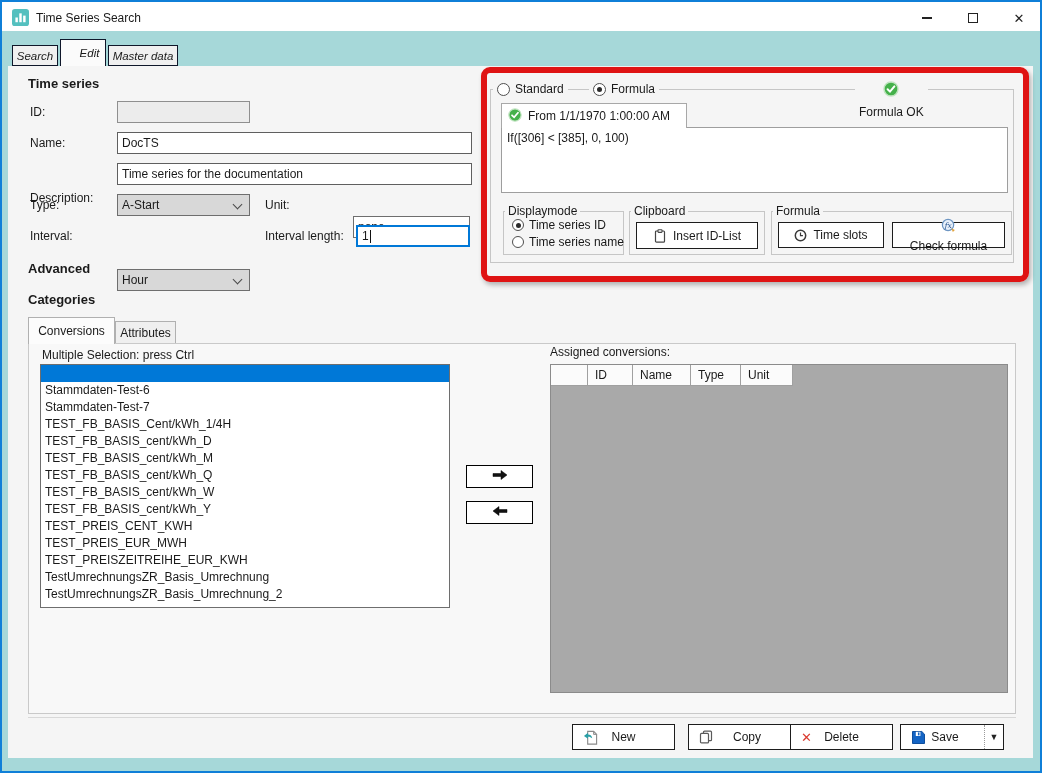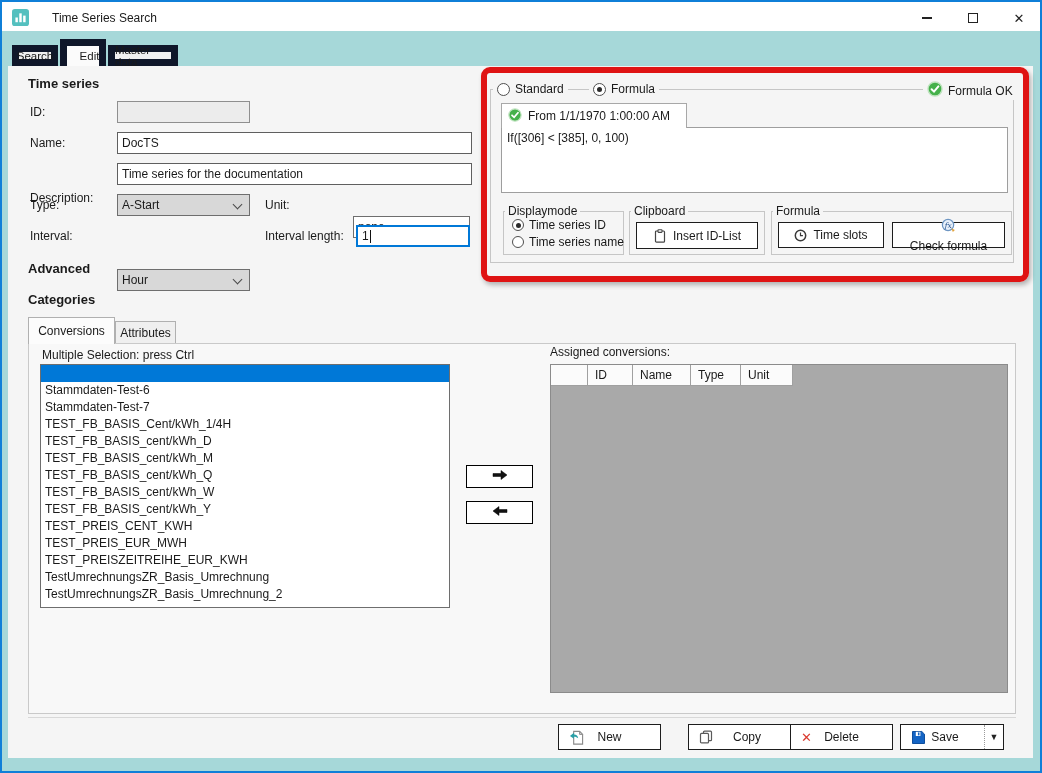--- a/index.html
+++ b/index.html
@@ -5,28 +5,28 @@
   * { box-sizing: border-box; margin:0; padding:0; }
   html,body { width:1042px; height:773px; }
   body { font-family:"Liberation Sans","DejaVu Sans",sans-serif; font-size:12px; color:#1a1a1a; }
   .window { position:relative; width:1042px; height:773px; background:#a6d8d9;
             box-shadow: inset 0 0 0 2px #0f7fd8; overflow:hidden; }
   .abs { position:absolute; }
 
   
   .titlebar { left:2px; top:2px; width:1038px; height:29px; background:#fff; }
   .app-icon { left:10px; top:7px; width:17px; height:17px; }
-  .win-title { left:34px; top:9px;margin-left:16px; }
+  .win-title { left:34px; top:9px; }
   .win-btn { top:2px; width:46px; height:28px; display:flex; align-items:center; justify-content:center; cursor:default; }
   .min-bar { display:block; width:10px; height:1.5px; background:#222; }
   .max-box { display:block; width:10px; height:10px; border:1.4px solid #222; }
   .close-x { font-size:13px; color:#222; }
 
   
-  .tab { border:7px solid #0f172a; display:flex; align-items:center; justify-content:center; font-size:11.5px; }
+  .tab { border:1px solid #0f172a; display:flex; align-items:center; justify-content:center; font-size:11.5px;font-style:italic; }
   .tab.inactive { background:#f0f0f0; height:21px; top:45px; }
   .tab.active { background:#fbfbfb; height:27px; top:39px; border-bottom:none; z-index:3;padding-left:13px; }
 
   .main-panel { left:8px; top:66px; width:1025px; height:692px; background:#f5f5f5; }
 
   .h1 { font-weight:bold; font-size:13px; }
   .lbl { font-size:12px; }
 
   .inp { background:#fff; border:1px solid #5f5f5f; padding:2px 4px; display:flex; align-items:center; }
   .inp.disabled { background:#ececec; border-color:#8f8f8f; }
@@ -168,21 +168,21 @@
 
   <div class="abs grpbox" style="left:490px;top:89px;width:524px;height:174px;"></div>
   <div class="abs radio-row" style="left:493px;top:82px;">
     <span class="radio"></span>
     <span>Standard</span>
   </div>
   <div class="abs radio-row" style="left:589px;top:82px;">
     <span class="radio checked"></span>
     <span>Formula</span>
   </div>
-  <div class="abs radio-row" style="left:923px;top:81px;">
+  <div class="abs radio-row" style="left:855px;top:81px;flex-direction:column;">
     <span><svg width="16" height="16" viewBox="0 0 16 16">
           <circle cx="8" cy="8" r="7" fill="#45b14b" stroke="#bfe3bf" stroke-width="1.4"></circle>
           <path d="M4.6 8.3 L7 10.6 L11.4 5.4" stroke="#fff" stroke-width="2" fill="none" stroke-linecap="round"></path>
         </svg></span>
     <span>Formula OK</span>
   </div>
 
   <div class="abs from-tab">
     <span><svg width="14" height="14" viewBox="0 0 16 16">
           <circle cx="8" cy="8" r="7" fill="#45b14b" stroke="#bfe3bf" stroke-width="1.4"></circle>
@@ -282,21 +282,21 @@
         <div class="grid-hcell"></div>
         <div class="grid-hcell">ID</div>
         <div class="grid-hcell">Name</div>
         <div class="grid-hcell">Type</div>
         <div class="grid-hcell">Unit</div>
       </div>
   </div>
 
   <div class="abs divider"></div>
 
-  <div class="btn action-btn" style="left:558px;">
+  <div class="btn action-btn" style="left:572px;">
     <span class="bicon">
         <svg width="15" height="15" viewBox="0 0 16 16">
           <path d="M5 1.5 h6.3 l3.2 3.2 V15 H5 Z" fill="#fff" stroke="#8a8a8a" stroke-width="1.2"></path>
           <path d="M11.3 1.5 l3.2 3.2 h-3.2 Z" fill="#d9d9d9" stroke="#8a8a8a" stroke-width="1"></path>
           <path d="M1 6.3 L5.3 2.8 v2.1 c2.7 0 4.2 1.6 4.5 3.9 c-1.2-1.1-2.3-1.7-4.5-1.7 v2.1 Z" fill="#2a9fa6"></path>
         </svg>
       </span>
     <span>New</span>
   </div>
   <div class="btn action-btn" style="left:688px;padding-left:15px;">

